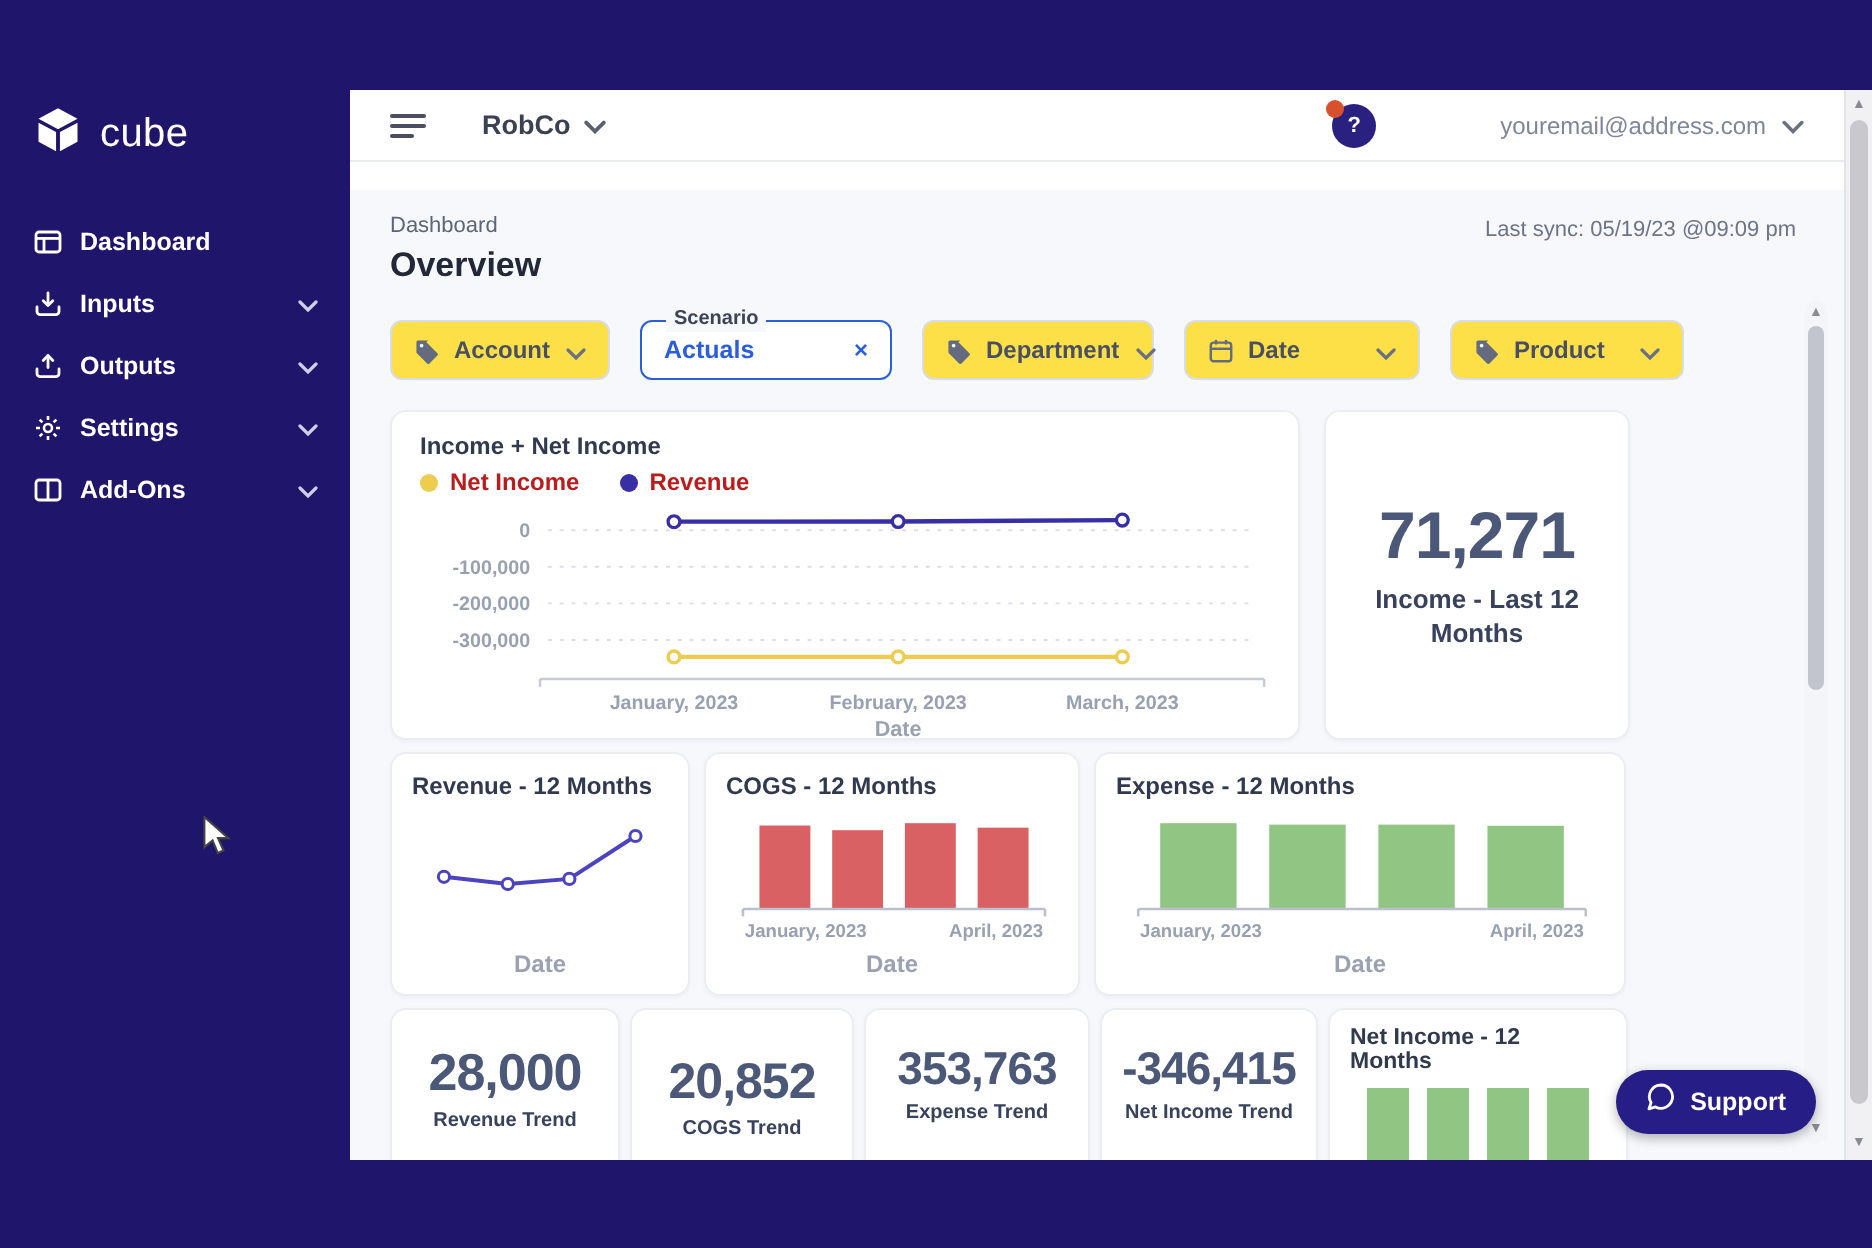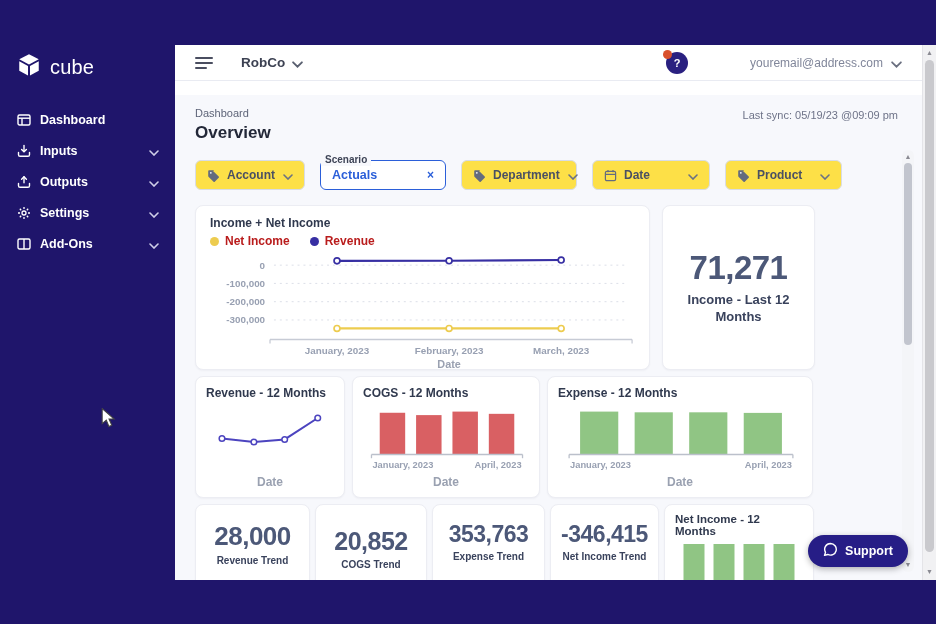--- a/index.html
+++ b/index.html
@@ -40,21 +40,21 @@
   .last-sync { font-size:11px; color:#6E7388; margin-top:2px; }
 
   
   .filters { display:flex; gap:15px; margin-top:17px; }
   .chip { position:relative; height:30px; border:1px solid #D8DCE5; border-radius:6px; background:#fde047;
           display:flex; align-items:center; padding:0 11px; cursor:pointer; font-family:inherit; }
   .chip .cicon { color:#646B7E; margin-right:7px; display:flex; }
   .chip-label { font-size:12px; font-weight:700; color:#4A5063; flex:1; text-align:left; }
   .chip .chev { color:#6A7184; margin-left:8px; }
   .chip-active { background:#fff; border:1.6px solid #2B5FD9; }
-  .chip-float { position:absolute; top:-7px; left:0; font-size:10px; font-weight:700; color:#3E4456;
+  .chip-float { position:absolute; top:-7px; left:12px; font-size:10px; font-weight:700; color:#3E4456;
                 background:#F7F8FC; padding:0 4px; line-height:12px; }
   .chip-label.accent { color:#2B5FD9; font-size:12.5px; }
   .chip-x { color:#2B5FD9; font-size:12px; font-weight:700; margin-left:8px; }
 
   
   .row { display:flex; }
   .row1 { margin-top:15px; gap:12px; }
   .row2 { margin-top:6px; gap:7px; }
   .row3 { margin-top:6px; gap:5px; }
   .card { background:#fff; border:1px solid #ECEDF3; border-radius:8px; box-shadow:0 1px 2px rgba(20,25,60,.04); }

